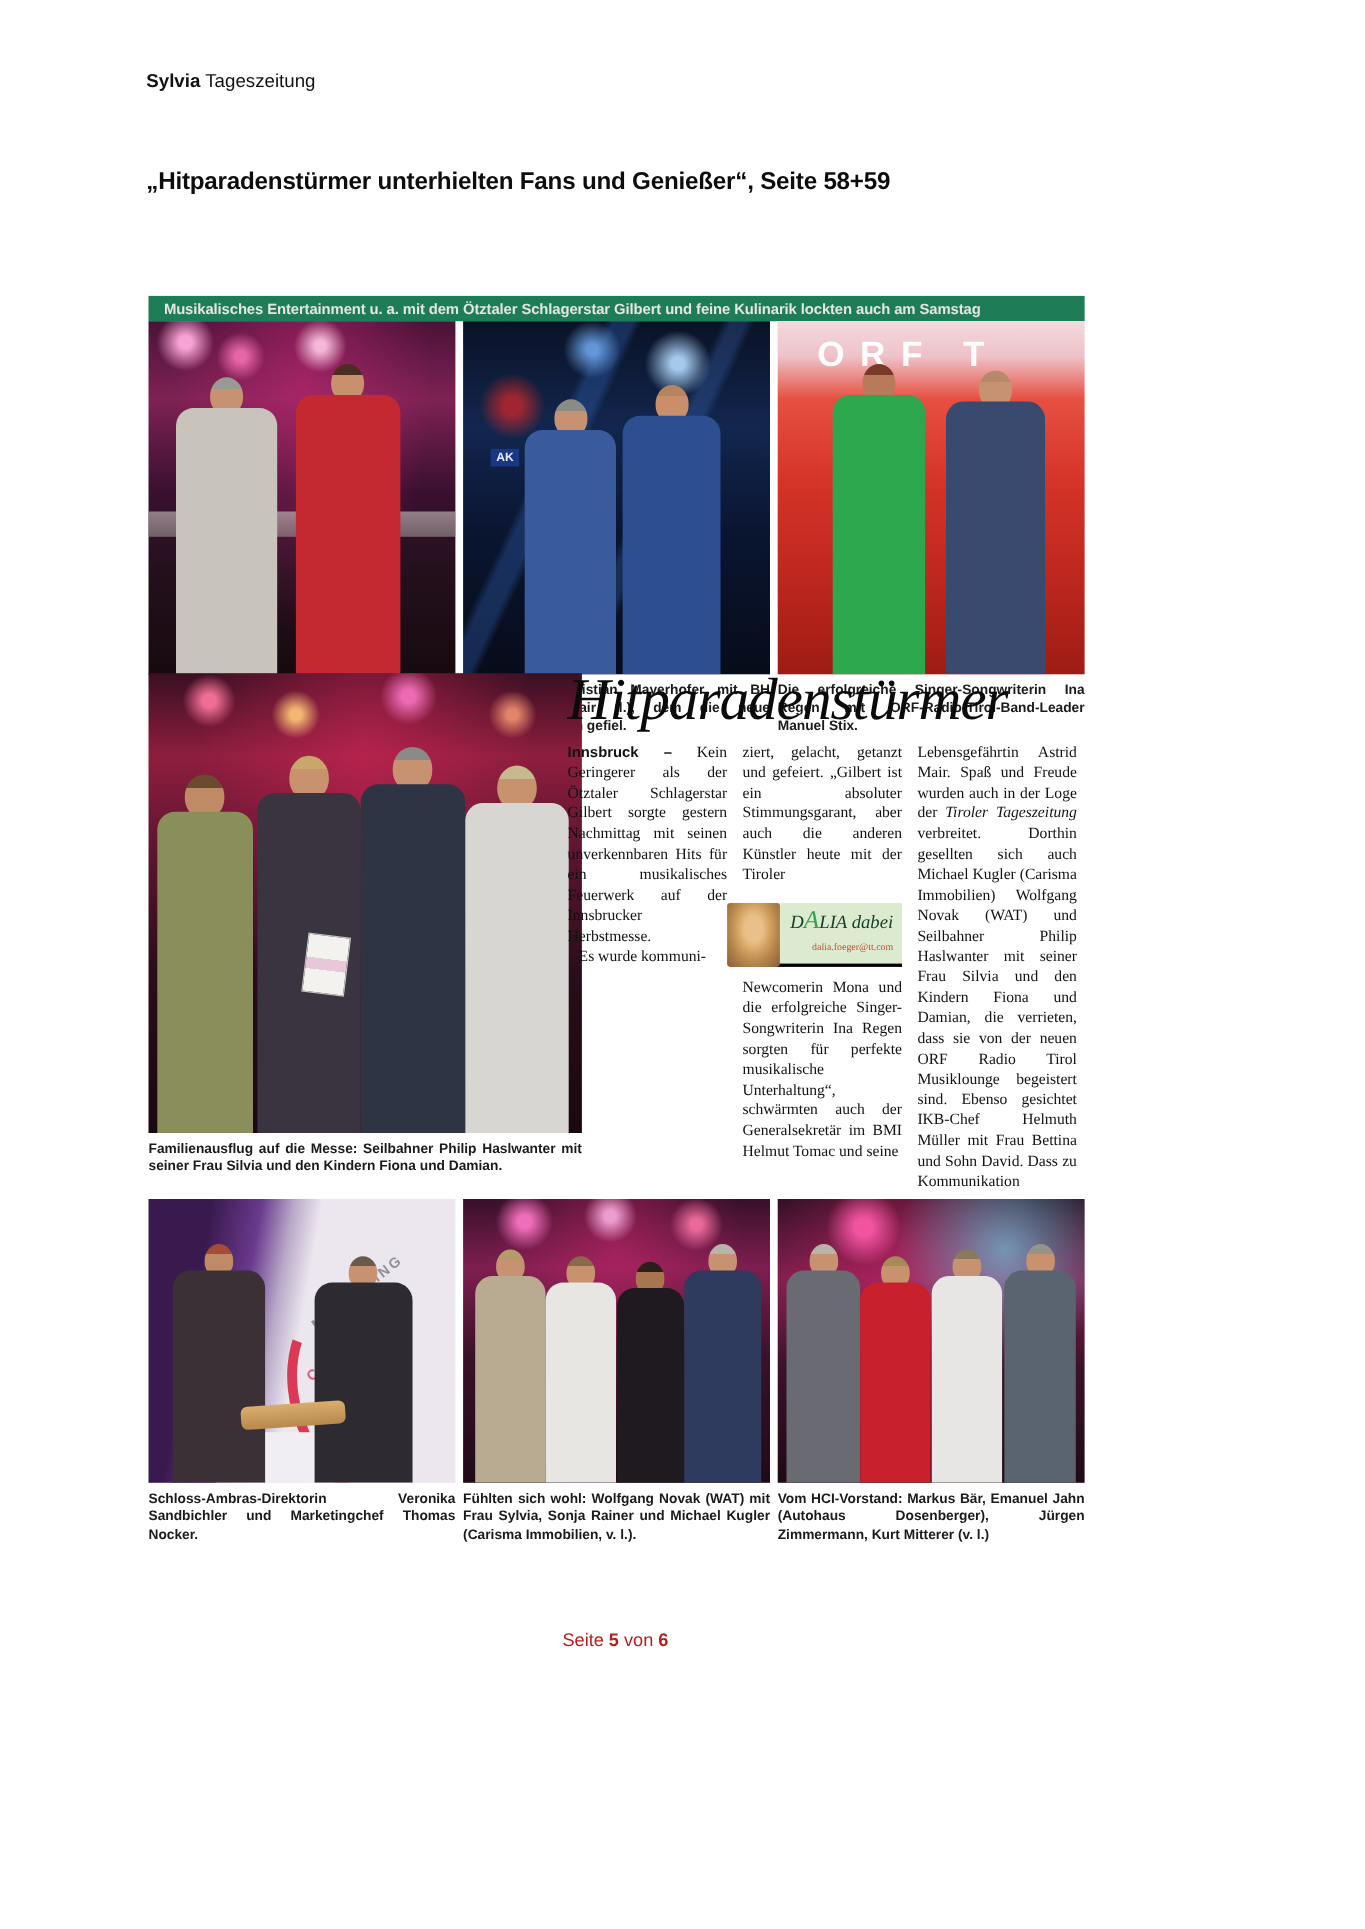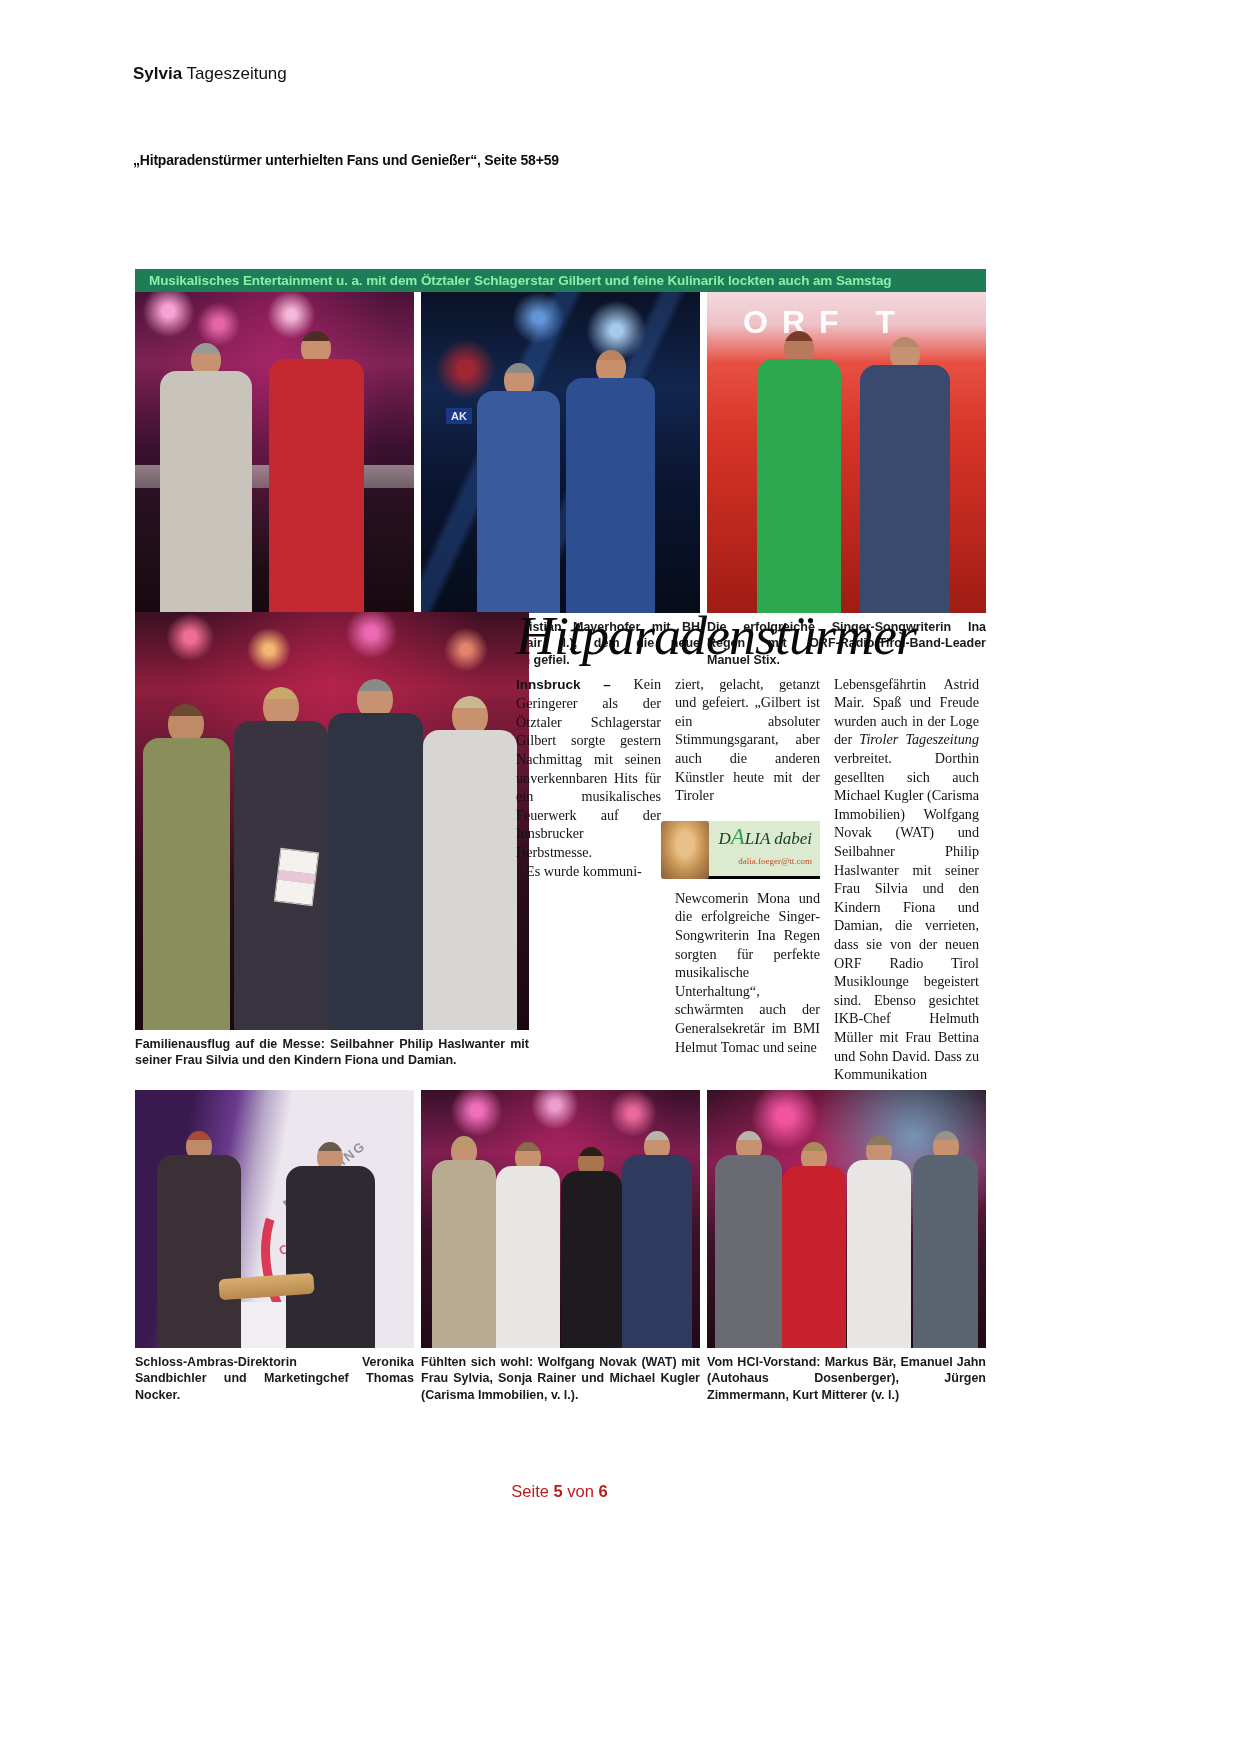--- a/index.html
+++ b/index.html
@@ -4,24 +4,24 @@
 <style>
   * { margin:0; padding:0; box-sizing:border-box; }
   html,body { background:#ffffff; }
   body { width:1241px; height:1754px; position:relative; font-family:"Liberation Sans", sans-serif; color:#141414; }
 
   .page { position:relative; width:1241px; height:1754px; background:#fff; overflow:hidden; }
 
   .masthead { position:absolute; left:133px; top:64px; font-size:17px; color:#111; }
   .masthead .mh-bold { font-weight:bold; }
 
-  .headline { position:absolute; left:133px; top:152px; font-size:14px; font-weight:bold; color:#0d0d0d; letter-spacing:-0.2px; }
+  .headline { position:absolute; left:133px; top:152px; font-size:22px; font-weight:bold; color:#0d0d0d; letter-spacing:-0.2px; }
 
   .banner { position:absolute; left:135px; top:269px; width:851px; height:23px;
-            background:#1e7c56; color:#86efac; display:flex; align-items:center;
+            background:#1e7c56; color:#e5e5e5; display:flex; align-items:center;
             padding-left:14px; font-weight:bold; font-size:13.5px; letter-spacing:-0.1px; }
 
   
   .top-row, .bottom-row { position:absolute; left:135px; width:851px; display:flex; gap:7px; }
   .top-row { top:292px; }
   .bottom-row { top:1090px; }
   .cell { width:279px; }
   .photo { position:relative; overflow:hidden; background:#120a12; width:100%; }
   .top-row .photo { height:321px; }
   .bottom-row .photo { height:258px; }

